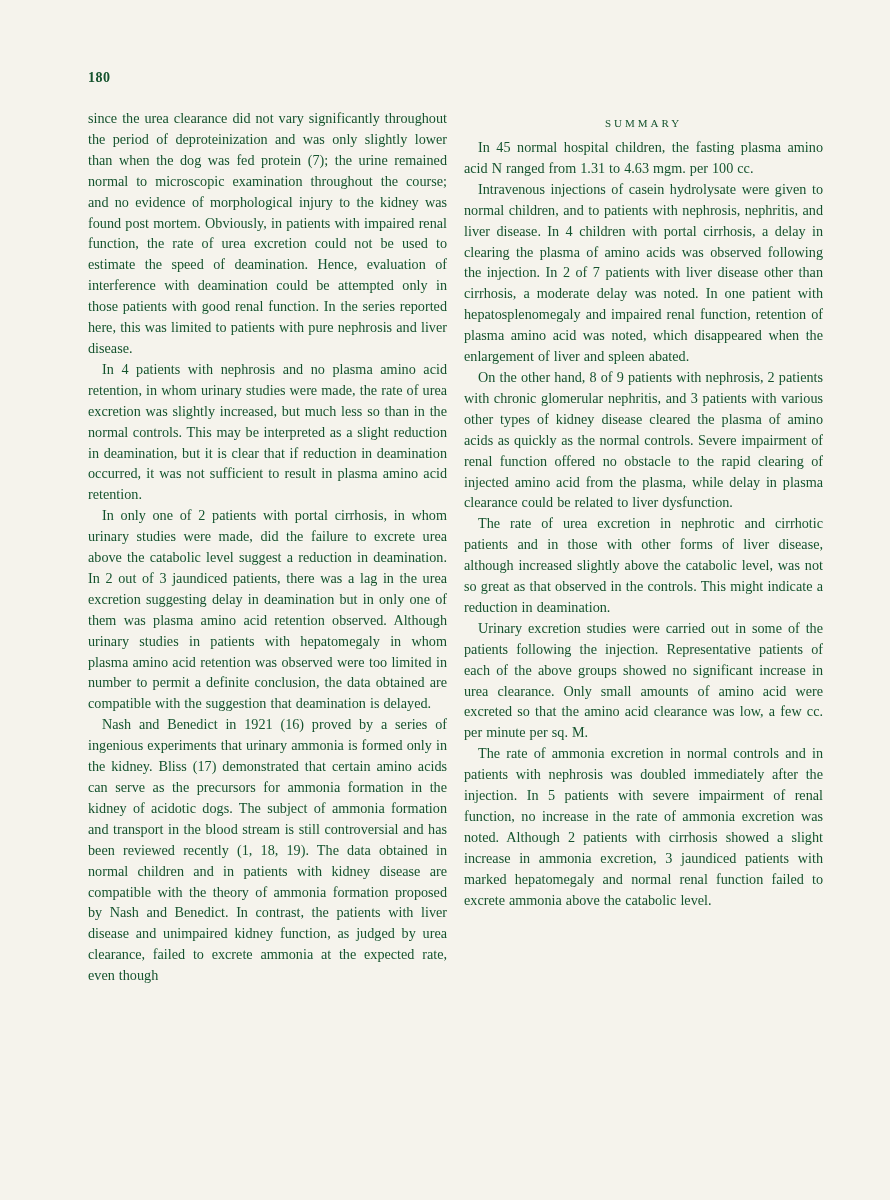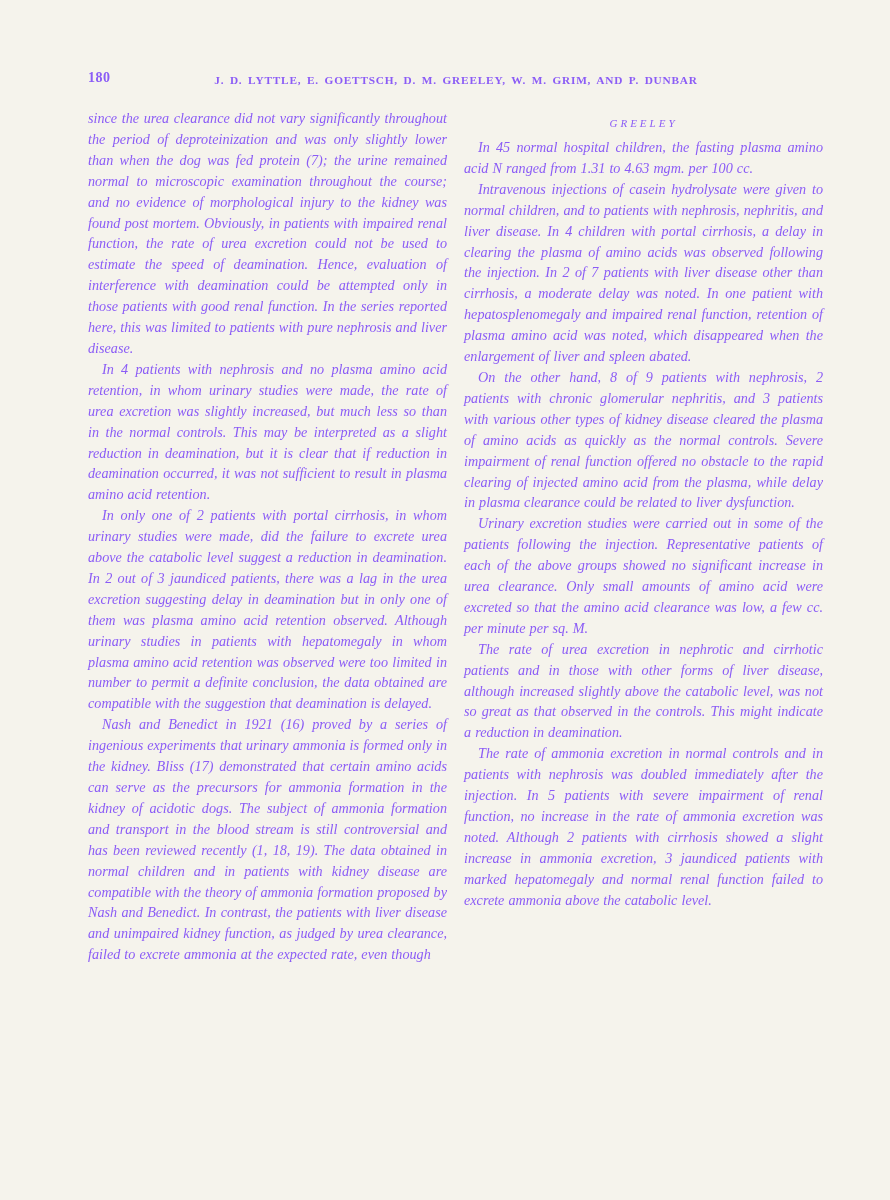--- a/index.html
+++ b/index.html
@@ -8,21 +8,21 @@
     background: #f5f3ec;
   }
   .page {
     position: relative;
     width: 890px;
     height: 1200px;
     box-sizing: border-box;
     background: #f5f3ec;
     padding: 70px 66px 40px 88px;
     font-family: "Liberation Serif", "DejaVu Serif", serif;
-    color: #8b5cf6;
+    color: #14532d;
     overflow: hidden;
   }
   .page-header {
     position: relative;
     text-align: center;
     margin-bottom: 20px;
     height: 18px;
   }
   .page-number {
     position: absolute;
@@ -38,21 +38,20 @@
     letter-spacing: 0.8px;
     word-spacing: 2px;
   }
   .columns {
     display: flex;
     gap: 17px;
   }
   .column {
     width: 359px;
     flex: 0 0 359px;
-    font-style: italic;
   }
   .para {
     margin: 0;
     font-size: 14.2px;
     line-height: 20.9px;
     text-align: justify;
     word-spacing: 0.5px;
   }
   .indent {
     text-indent: 14px;
@@ -66,37 +65,36 @@
     word-spacing: 1px;
   }
 </style>
 </head>
 <body>
 
 <div class="page">
 
   <header class="page-header">
     <span class="page-number">180</span>
-    <span class="running-title">J. D. LYTTLE, E. GOETTSCH, D. M. GREELEY, W. M. GRIM, AND P. DUNBAR</span>
   </header>
 
   <main class="columns">
 
     <section class="column">
       <p class="para">since the urea clearance did not vary significantly throughout the period of deproteinization and was only slightly lower than when the dog was fed protein (7); the urine remained normal to microscopic examination throughout the course; and no evidence of morphological injury to the kidney was found post mortem. Obviously, in patients with impaired renal function, the rate of urea excretion could not be used to estimate the speed of deamination. Hence, evaluation of interference with deamination could be attempted only in those patients with good renal function. In the series reported here, this was limited to patients with pure nephrosis and liver disease.</p>
       <p class="para indent">In 4 patients with nephrosis and no plasma amino acid retention, in whom urinary studies were made, the rate of urea excretion was slightly increased, but much less so than in the normal controls. This may be interpreted as a slight reduction in deamination, but it is clear that if reduction in deamination occurred, it was not sufficient to result in plasma amino acid retention.</p>
       <p class="para indent">In only one of 2 patients with portal cirrhosis, in whom urinary studies were made, did the failure to excrete urea above the catabolic level suggest a reduction in deamination. In 2 out of 3 jaundiced patients, there was a lag in the urea excretion suggesting delay in deamination but in only one of them was plasma amino acid retention observed. Although urinary studies in patients with hepatomegaly in whom plasma amino acid retention was observed were too limited in number to permit a definite conclusion, the data obtained are compatible with the suggestion that deamination is delayed.</p>
       <p class="para indent">Nash and Benedict in 1921 (16) proved by a series of ingenious experiments that urinary ammonia is formed only in the kidney. Bliss (17) demonstrated that certain amino acids can serve as the precursors for ammonia formation in the kidney of acidotic dogs. The subject of ammonia formation and transport in the blood stream is still controversial and has been reviewed recently (1, 18, 19). The data obtained in normal children and in patients with kidney disease are compatible with the theory of ammonia formation proposed by Nash and Benedict. In contrast, the patients with liver disease and unimpaired kidney function, as judged by urea clearance, failed to excrete ammonia at the expected rate, even though</p>
     </section>
 
     <section class="column">
-      <h2 class="summary-heading">GREELEY</h2>
+      <h2 class="summary-heading">SUMMARY</h2>
       <p class="para indent">In 45 normal hospital children, the fasting plasma amino acid N ranged from 1.31 to 4.63 mgm. per 100 cc.</p>
       <p class="para indent">Intravenous injections of casein hydrolysate were given to normal children, and to patients with nephrosis, nephritis, and liver disease. In 4 children with portal cirrhosis, a delay in clearing the plasma of amino acids was observed following the injection. In 2 of 7 patients with liver disease other than cirrhosis, a moderate delay was noted. In one patient with hepatosplenomegaly and impaired renal function, retention of plasma amino acid was noted, which disappeared when the enlargement of liver and spleen abated.</p>
       <p class="para indent">On the other hand, 8 of 9 patients with nephrosis, 2 patients with chronic glomerular nephritis, and 3 patients with various other types of kidney disease cleared the plasma of amino acids as quickly as the normal controls. Severe impairment of renal function offered no obstacle to the rapid clearing of injected amino acid from the plasma, while delay in plasma clearance could be related to liver dysfunction.</p>
+      <p class="para indent">The rate of urea excretion in nephrotic and cirrhotic patients and in those with other forms of liver disease, although increased slightly above the catabolic level, was not so great as that observed in the controls. This might indicate a reduction in deamination.</p>
       <p class="para indent">Urinary excretion studies were carried out in some of the patients following the injection. Representative patients of each of the above groups showed no significant increase in urea clearance. Only small amounts of amino acid were excreted so that the amino acid clearance was low, a few cc. per minute per sq. M.</p>
-      <p class="para indent">The rate of urea excretion in nephrotic and cirrhotic patients and in those with other forms of liver disease, although increased slightly above the catabolic level, was not so great as that observed in the controls. This might indicate a reduction in deamination.</p>
       <p class="para indent">The rate of ammonia excretion in normal controls and in patients with nephrosis was doubled immediately after the injection. In 5 patients with severe impairment of renal function, no increase in the rate of ammonia excretion was noted. Although 2 patients with cirrhosis showed a slight increase in ammonia excretion, 3 jaundiced patients with marked hepatomegaly and normal renal function failed to excrete ammonia above the catabolic level.</p>
     </section>
 
   </main>
 
 </div>
 
 </body></html>

